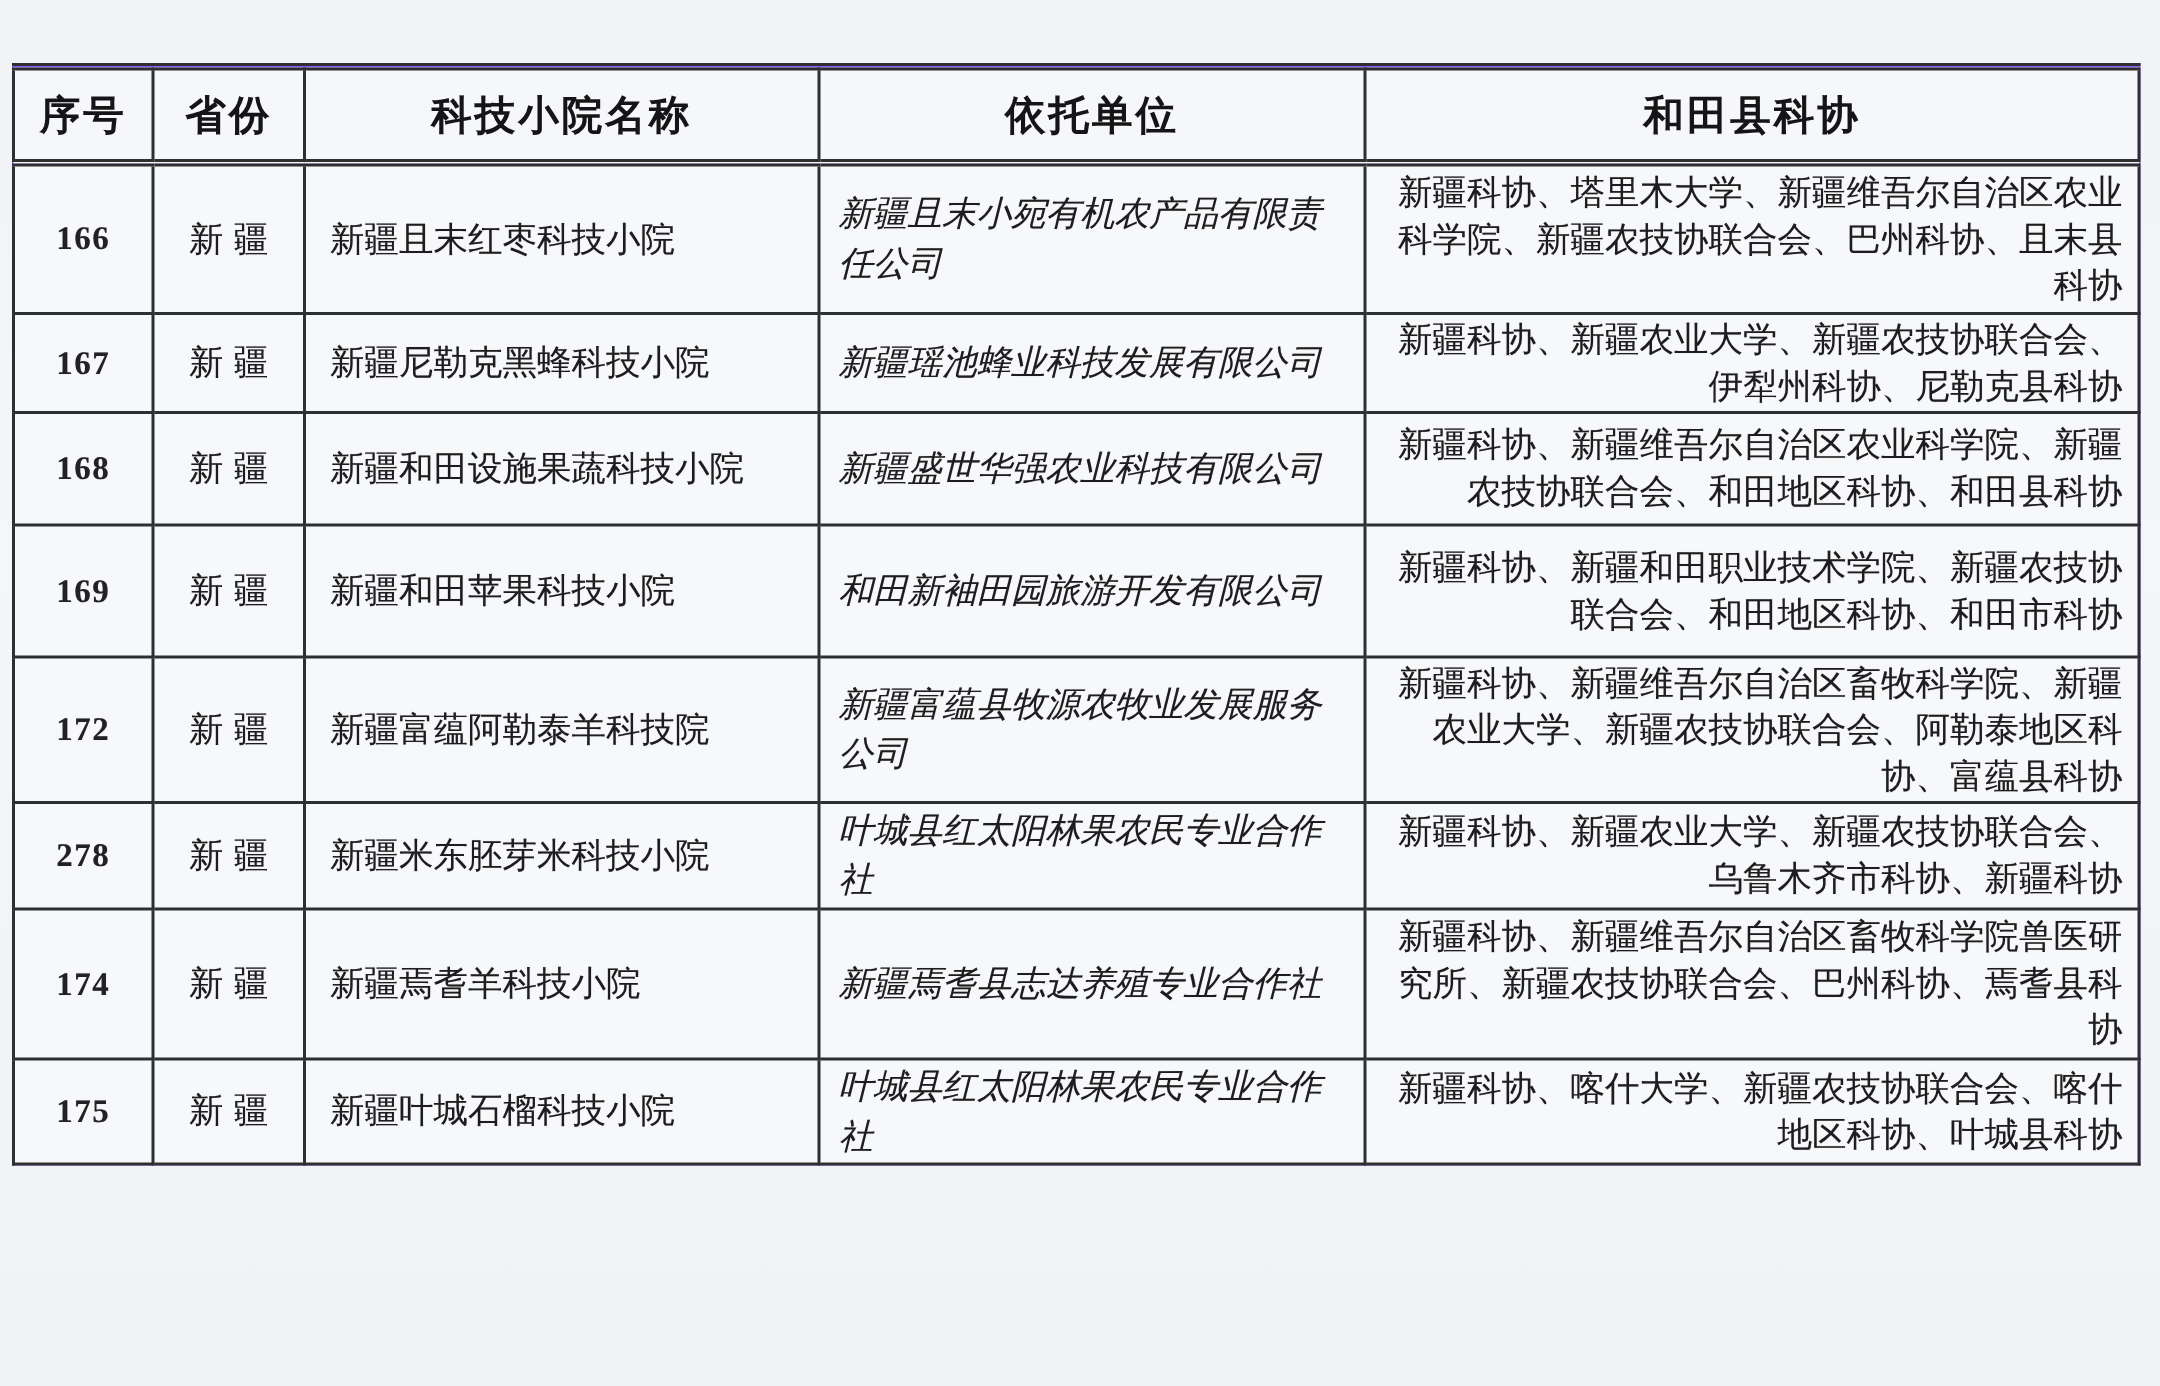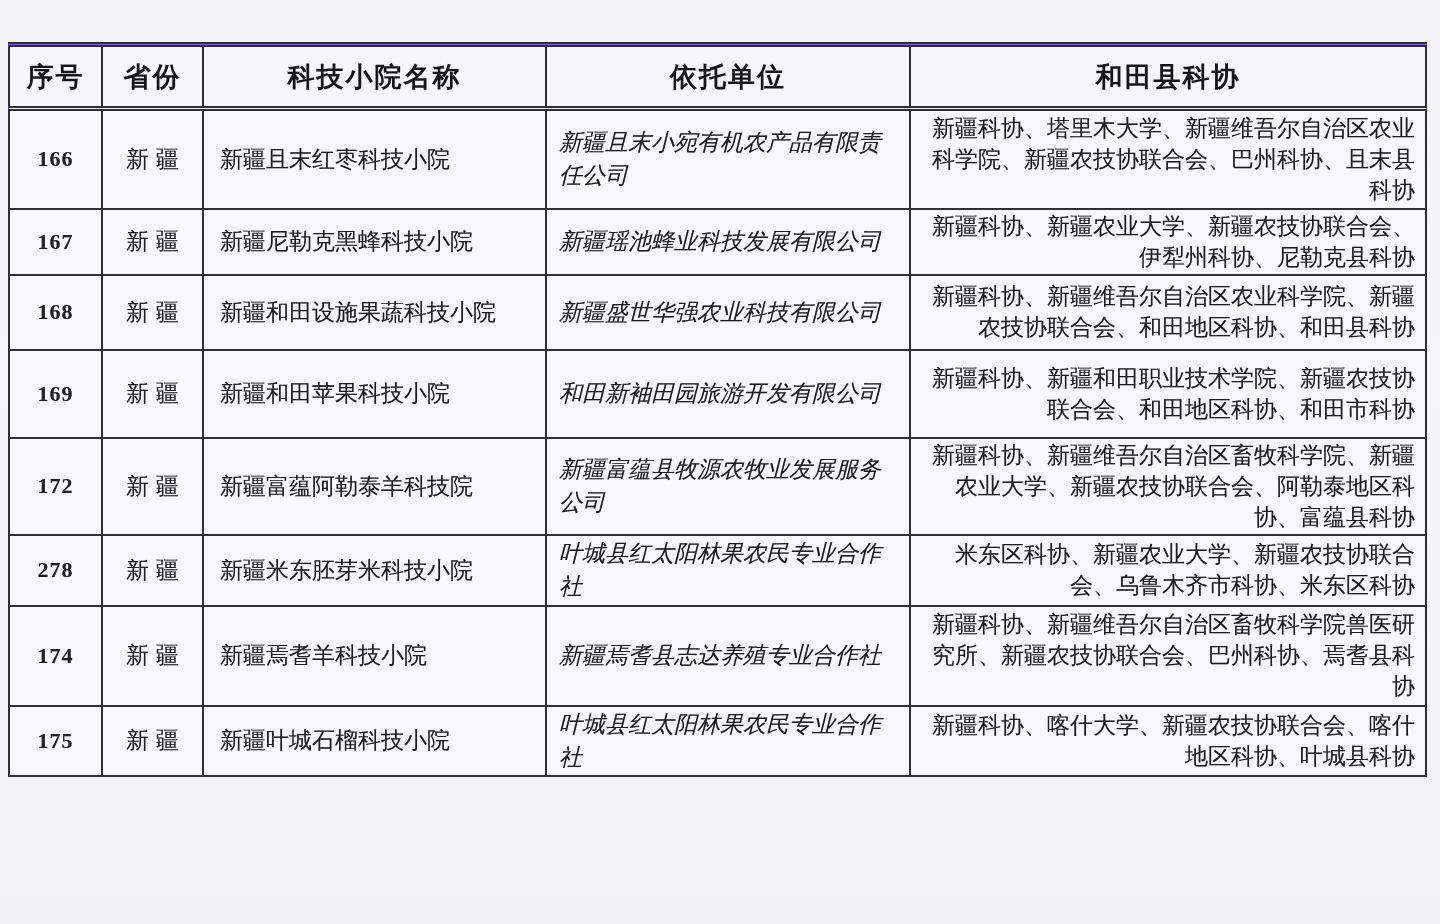--- a/index.html
+++ b/index.html
@@ -151,21 +151,21 @@
         <td class="province">新疆</td>
         <td class="name">新疆富蕴阿勒泰羊科技院</td>
         <td class="host">新疆富蕴县牧源农牧业发展服务公司</td>
         <td class="partners">新疆科协、新疆维吾尔自治区畜牧科学院、新疆农业大学、新疆农技协联合会、阿勒泰地区科协、富蕴县科协</td>
       </tr>
       <tr class="row7">
         <td class="seq">278</td>
         <td class="province">新疆</td>
         <td class="name">新疆米东胚芽米科技小院</td>
         <td class="host">叶城县红太阳林果农民专业合作社</td>
-        <td class="partners">米东区科协、新疆农业大学、新疆农技协联合会、乌鲁木齐市科协、米东区科协</td>
+        <td class="partners">新疆科协、新疆农业大学、新疆农技协联合会、乌鲁木齐市科协、新疆科协</td>
       </tr>
       <tr class="row8">
         <td class="seq">174</td>
         <td class="province">新疆</td>
         <td class="name">新疆焉耆羊科技小院</td>
         <td class="host">新疆焉耆县志达养殖专业合作社</td>
         <td class="partners">新疆科协、新疆维吾尔自治区畜牧科学院兽医研究所、新疆农技协联合会、巴州科协、焉耆县科协</td>
       </tr>
       <tr class="row9">
         <td class="seq">175</td>

